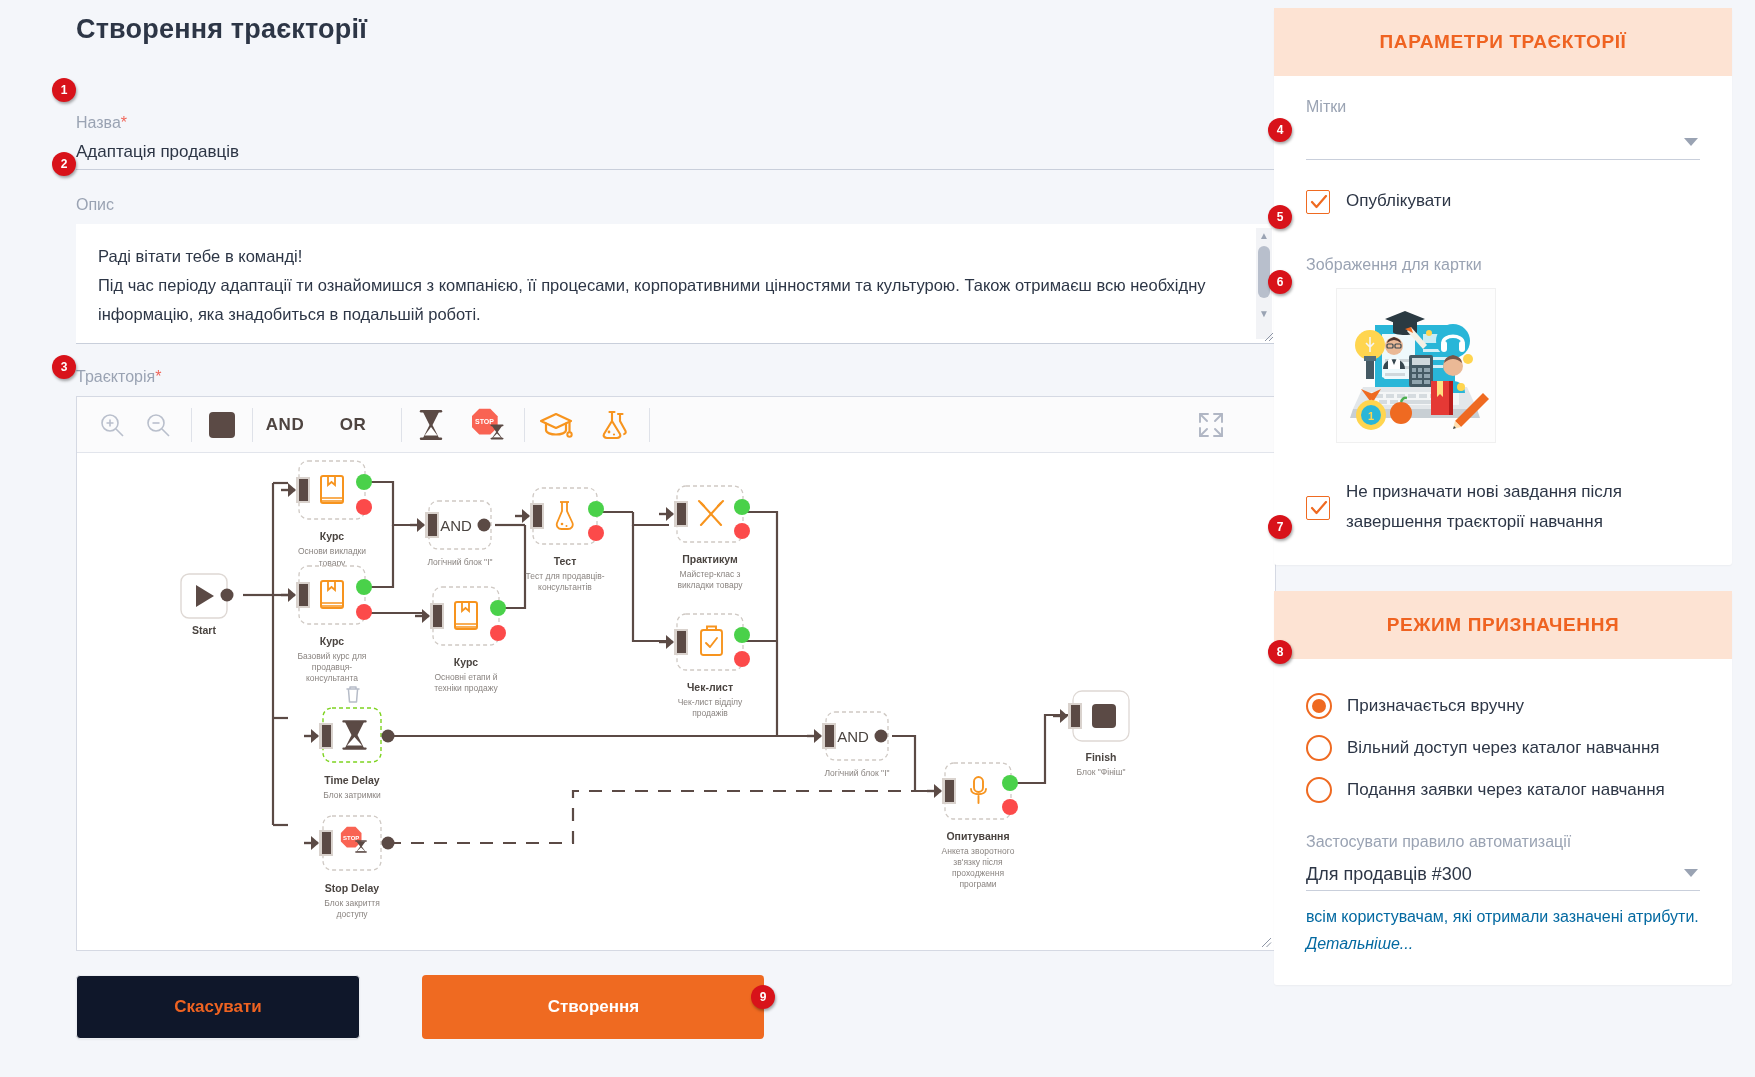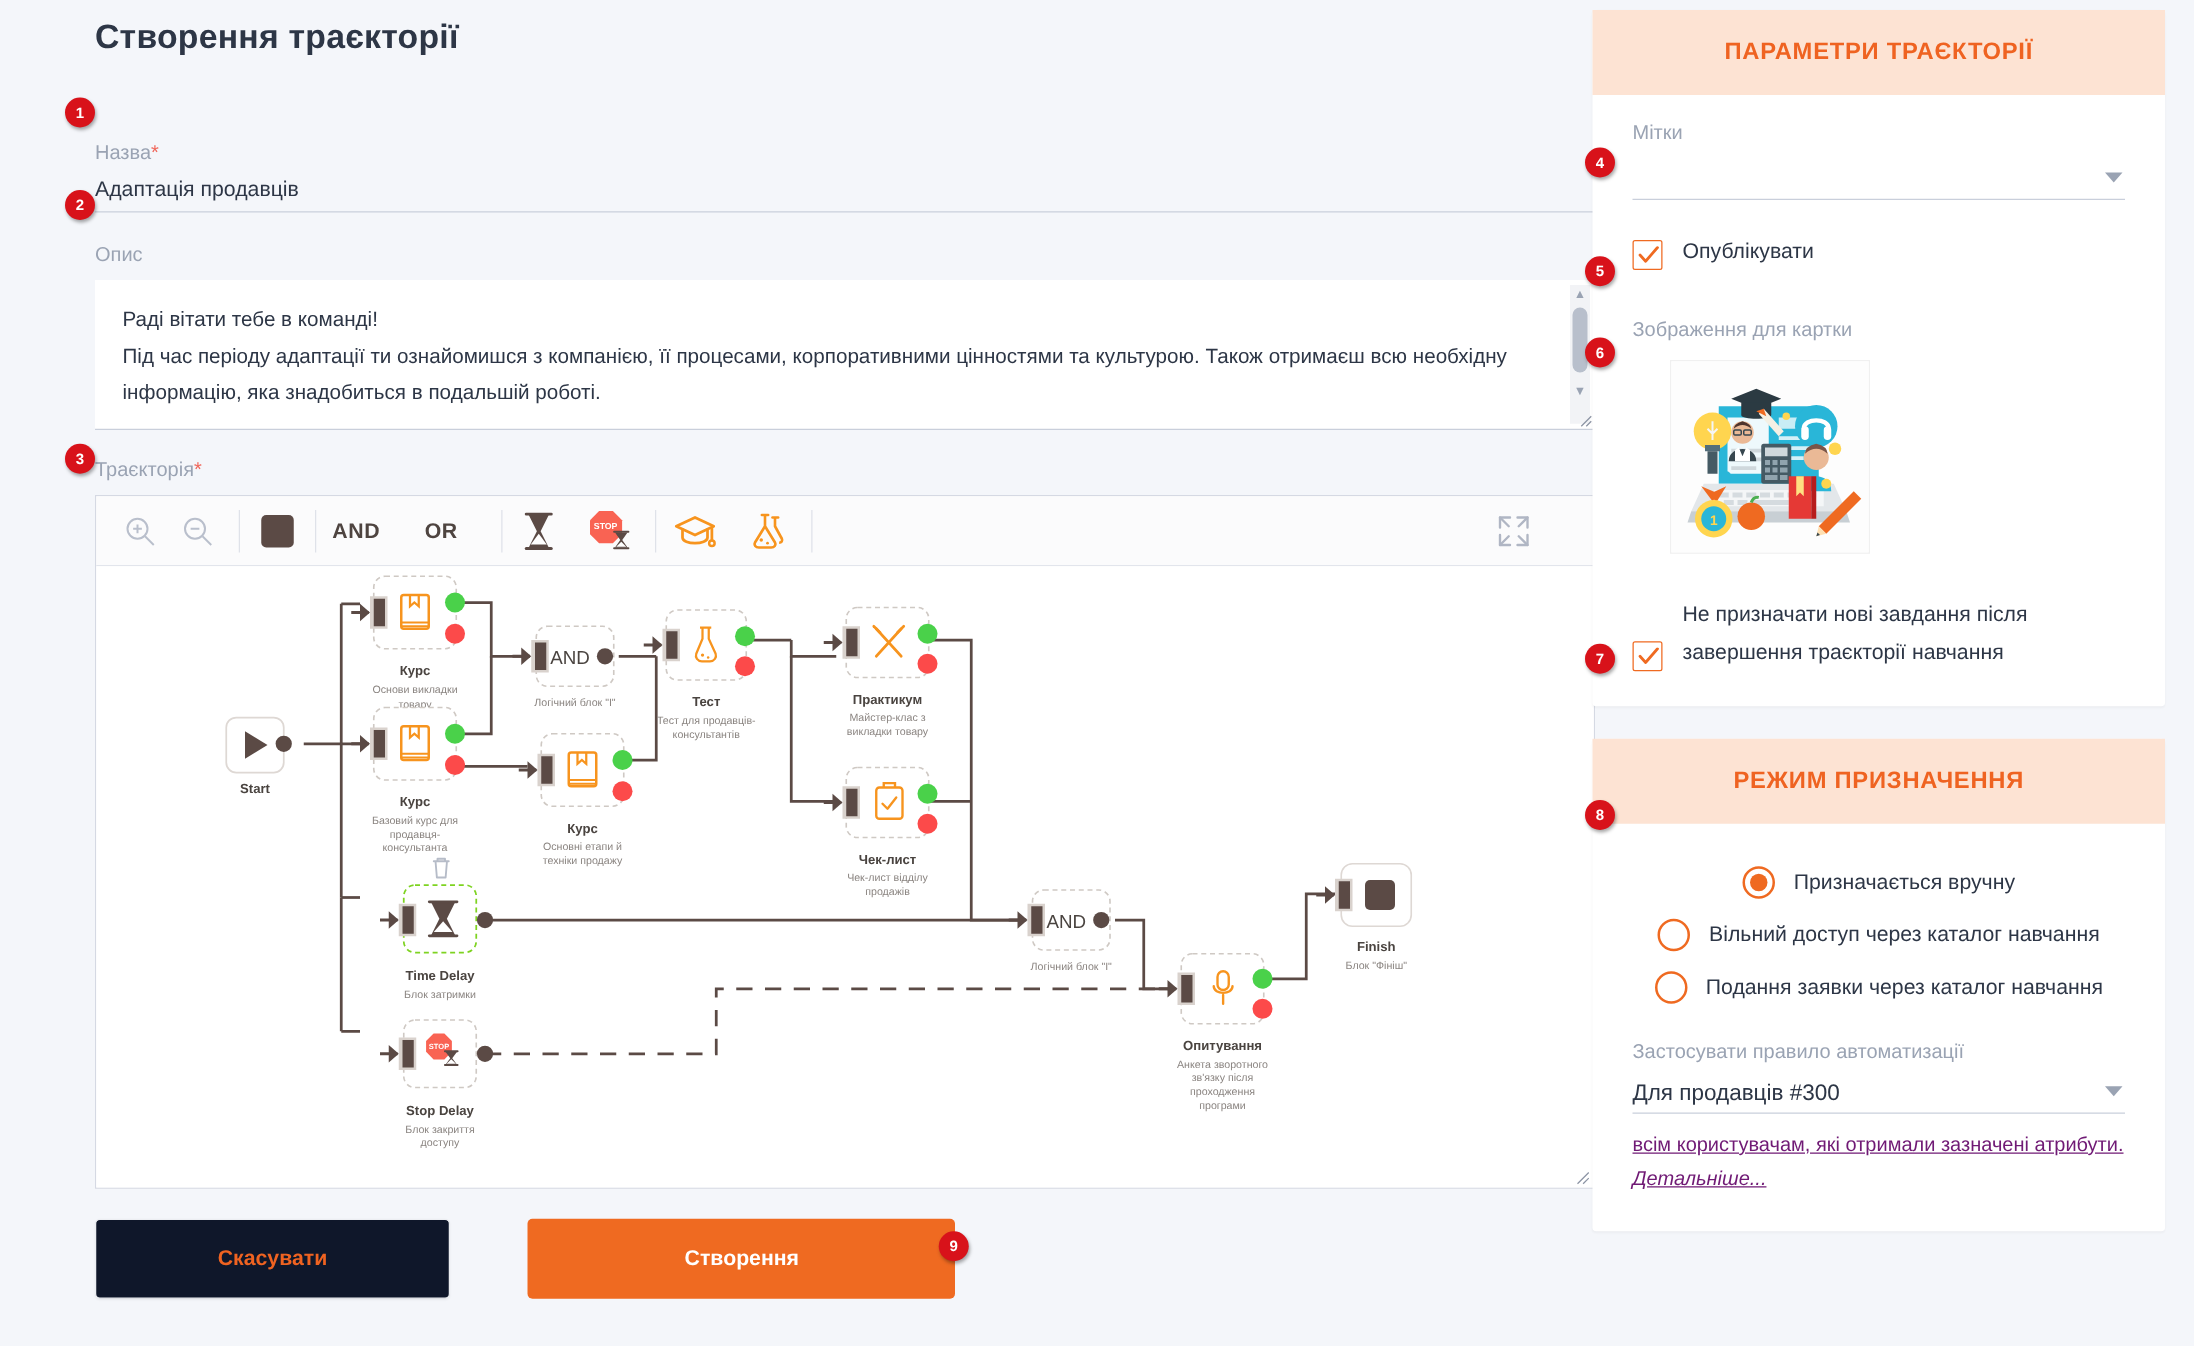--- a/index.html
+++ b/index.html
@@ -123,47 +123,47 @@
   .sel-row {
     position:relative; border-bottom:1px solid #c9cfdb; height:28px;
   }
   .sel-value { font-size:18px; color:#2d3646; line-height:22px; }
   .caret {
     position:absolute; right:2px; top:6px;
     width:0; height:0; border-left:7px solid transparent; border-right:7px solid transparent;
     border-top:8px solid #9aa3b3;
   }
 
-  .chk-row { display:flex; align-items:flex-end; margin-top:26px; }
+  .chk-row { display:flex; align-items:center; margin-top:26px; }
   .chk-box {
     width:24px; height:24px; border:1.6px solid #ef6a21; border-radius:2px;
     flex:0 0 24px; position:relative; margin-top:2px; cursor:pointer;
   }
   .chk-box svg { position:absolute; left:3px; top:4px; }
   .chk-label { margin-left:16px; font-size:17px; color:#2d3646; line-height:30px; }
 
   #card-image-label { color:#9aa3b3; font-size:16px; display:block; margin-top:40px; }
   #card-image {
     width:160px; height:155px; margin:14px 0 0 30px; background:#fff;
     border:1px solid #f0f0f0; overflow:hidden;
   }
 
-  .radio-row { display:flex; align-items:center; margin-bottom:16px; cursor:pointer;justify-content:center; }
+  .radio-row { display:flex; align-items:center; margin-bottom:16px; cursor:pointer; }
   .radio {
     width:26px; height:26px; border:2px solid #ef6a21; border-radius:50%;
     flex:0 0 26px; position:relative;
   }
   .radio.on::after {
     content:""; position:absolute; left:4px; top:4px; width:14px; height:14px;
     border-radius:50%; background:#ef6a21;
   }
   .radio-label { margin-left:15px; font-size:17px; color:#2d3646; }
 
   #auto-rule-label { color:#9aa3b3; font-size:16px; display:block; margin-top:30px; margin-bottom:12px; }
-  #auto-hint { color:#701a75; font-size:16px; line-height:27px; margin-top:12px;text-decoration:underline; }
+  #auto-hint { color:#0369a1; font-size:16px; line-height:27px; margin-top:12px; }
   #auto-hint i { font-style:italic; }
 
   
   .nd-title { font-size:10.5px; font-weight:bold; fill:#4a4440; }
   .nd-sub   { font-size:8.5px; fill:#8a8480; }
   .nd-and   { font-size:15px; fill:#4a4440; font-family:"Liberation Sans", sans-serif; }
 </style>
 </head>
 <body>
 

